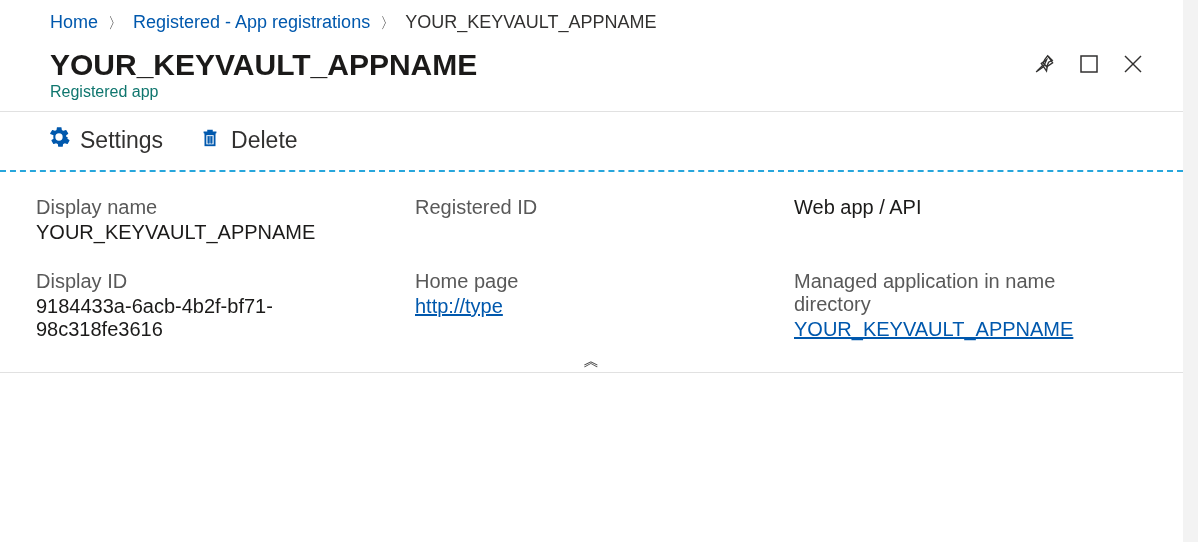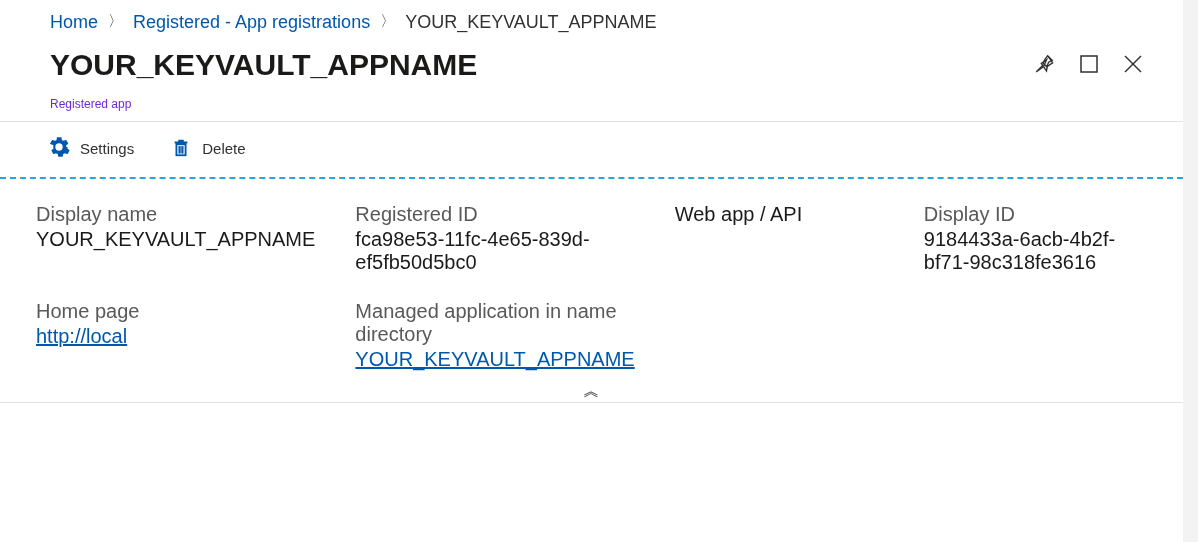--- a/index.html
+++ b/index.html
@@ -21,21 +21,21 @@
       width: 15px;
       background: #f3f3f3;
     }
     .content {
       margin-right: 15px;
     }
     .breadcrumb {
       padding: 12px 18px 8px 50px;
       font-size: 18px;
       display: flex;
-      align-items: flex-start;
+      align-items: flex-end;
       gap: 10px;
     }
     .breadcrumb a {
       color: #0058ad;
       text-decoration: none;
     }
     .breadcrumb .sep {
       color: #424242;
       font-size: 15px;
     }
@@ -49,23 +49,23 @@
       align-items: flex-start;
       justify-content: space-between;
     }
     .title-block h1 {
       font-size: 30px;
       font-weight: 600;
       color: #1b1a19;
       line-height: 1.2;
     }
     .title-block .subtitle {
-      font-size: 12px;
-      color: #6d28d9;
-      margin-top: 14px;
+      font-size: 16px;
+      color: #0f766e;
+      margin-top: 0;
     }
     .title-actions {
       display: flex;
       gap: 24px;
       align-items: center;
       padding-top: 6px;
     }
     .title-actions .icon-btn {
       background: none;
       border: none;
@@ -78,34 +78,34 @@
     .toolbar {
       padding: 14px 40px 14px 48px;
       display: flex;
       gap: 36px;
       border-bottom: 2px dashed transparent;
     }
     .toolbar-item {
       display: flex;
       align-items: center;
       gap: 10px;
-      font-size: 15px;
+      font-size: 23px;
       color: #323130;
       background: none;
       border: none;
       cursor: pointer;
       padding: 0;
     }
     .dashed-divider {
       border-top: 2px dashed #27a6dc;
       margin: 0 0 0 0;
     }
     .details {
       display: grid;
-      grid-template-columns: 1fr 1fr 1fr 1fr;
+      grid-template-columns: 1fr 1fr 1fr;
       column-gap: 40px;
       row-gap: 26px;
       padding: 24px 50px 12px 36px;
     }
     .field-label {
       font-size: 20px;
       color: #595959;
       margin-bottom: 2px;
     }
     .field-value {
@@ -201,32 +201,31 @@
 
   <div class="dashed-divider"></div>
 
   <div class="details">
     <div>
       <div class="field-label">Display name</div>
       <div class="field-value">YOUR_KEYVAULT_APPNAME</div>
     </div>
     <div>
       <div class="field-label">Registered ID</div>
-      <div class="field-value">fca98e53-11fc-4e65-839d-ef5fb50d5bc0</div>
     </div>
     <div>
       <div class="field-value">Web app / API</div>
     </div>
     <div>
       <div class="field-label">Display ID</div>
       <div class="field-value">9184433a-6acb-4b2f-bf71-98c318fe3616</div>
     </div>
     <div>
       <div class="field-label">Home page</div>
-      <a href="#" class="field-value link">http://local</a>
+      <a href="#" class="field-value link">http://type</a>
     </div>
     <div>
       <div class="field-label">Managed application in name directory</div>
       <a href="#" class="field-value link">YOUR_KEYVAULT_APPNAME</a>
     </div>
   </div>
 
   <div class="chevron-up-double">
     <span>︽</span>
   </div>

